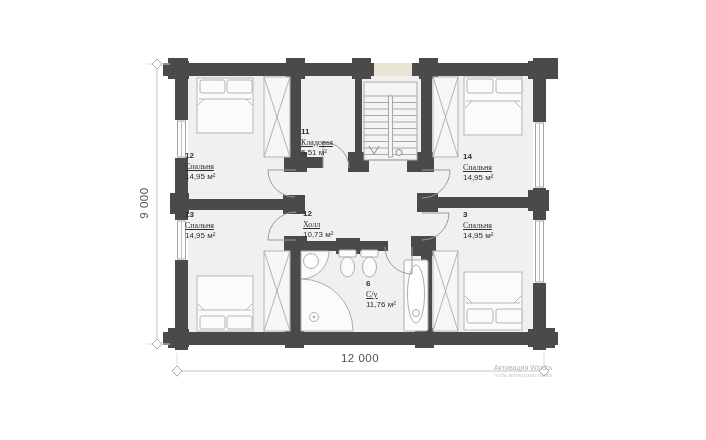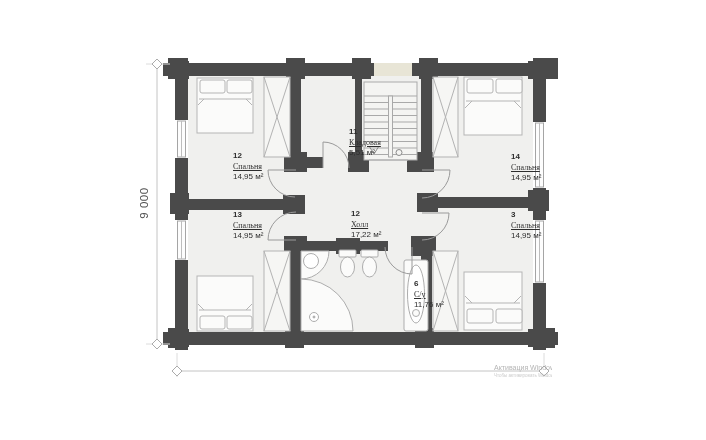--- a/index.html
+++ b/index.html
@@ -1,21 +1,21 @@
 <!DOCTYPE html>
 <html><head>
 <meta charset="utf-8">
 <style>
   html,body{margin:0;padding:0;background:#fff;}
   .canvas{
     position:relative;width:706px;height:440px;background:#ffffff;overflow:hidden;
     font-family:"Liberation Sans",sans-serif;
   }
   .plan-svg{position:absolute;left:0;top:0;}
-  .room-label{position:absolute;color:#2d2d2d;font-size:8px;line-height:10.5px;white-space:nowrap;margin-left:48px;}
+  .room-label{position:absolute;color:#2d2d2d;font-size:8px;line-height:10.5px;white-space:nowrap;}
   .rl-num{font-weight:bold;font-size:8px;}
   .rl-name{text-decoration:underline;font-family:Liberation Serif, serif;}
   .dim-label{position:absolute;color:#4f4f4f;font-size:11.5px;letter-spacing:.5px;}
   .dim-w{left:300px;top:352px;width:120px;text-align:center;}
   .dim-h{left:114px;top:197px;width:60px;text-align:center;transform:rotate(-90deg);transform-origin:center center;}
   .watermark{position:absolute;left:494px;top:364px;width:58px;overflow:hidden;pointer-events:none;}
   .wm1{font-size:7px;color:#a2a2a2;opacity:.8;white-space:nowrap;}
   .wm2{font-size:4.5px;color:#bdbdbd;opacity:.8;white-space:nowrap;margin-top:2px;}
 </style>
 </head>
@@ -225,21 +225,21 @@
         <line x1="157" y1="64" x2="157" y2="344"></line>
         <path d="M157 59 L162 64 L157 69 L152 64 Z" stroke="#ababab" fill="#ffffff"></path>
         <path d="M157 339 L162 344 L157 349 L152 344 Z" stroke="#ababab" fill="#ffffff"></path>
       </g>
     </g>
   </svg>
 
   <div class="room-label" style="left:303px;top:209px">
     <div class="rl-num">12</div>
     <div class="rl-name">Холл</div>
-    <div class="rl-area">17,22 м²</div>
+    <div class="rl-area">10,73 м²</div>
   </div>
   <div class="room-label" style="left:301px;top:127px">
     <div class="rl-num">11</div>
     <div class="rl-name">Кладовая</div>
     <div class="rl-area">5,51 м²</div>
   </div>
   <div class="room-label" style="left:185px;top:151px">
     <div class="rl-num">12</div>
     <div class="rl-name">Спальня</div>
     <div class="rl-area">14,95 м²</div>
@@ -258,20 +258,21 @@
     <div class="rl-num">3</div>
     <div class="rl-name">Спальня</div>
     <div class="rl-area">14,95 м²</div>
   </div>
   <div class="room-label" style="left:366px;top:279px">
     <div class="rl-num">6</div>
     <div class="rl-name">С/у</div>
     <div class="rl-area">11,76 м²</div>
   </div>
 
+  <div class="dim-label dim-w">12 000</div>
   <div class="dim-label dim-h">9 000</div>
 
   <div class="watermark">
     <div class="wm1">Активация Windows</div>
     <div class="wm2">Чтобы активировать Windows, перейдите в раздел "Параметры".</div>
   </div>
 
 </div>
 
 </body></html>

